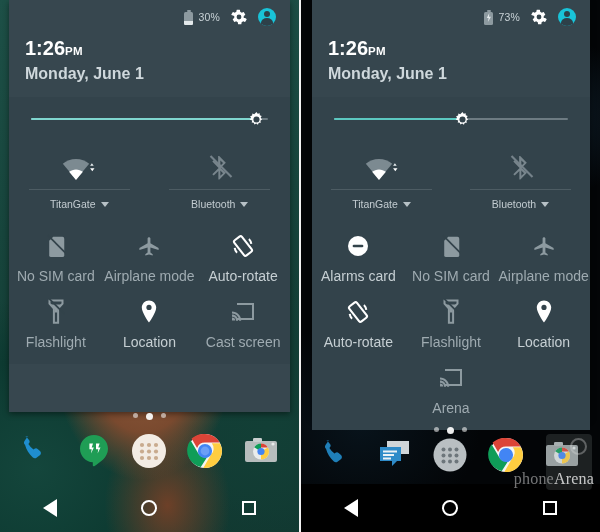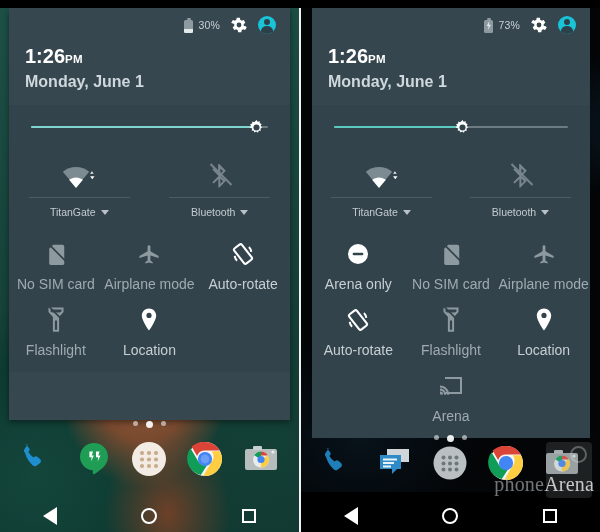--- a/index.html
+++ b/index.html
@@ -2,21 +2,21 @@
 <html><head>
 <meta charset="utf-8">
 <style>
   * { box-sizing: border-box; margin: 0; padding: 0; }
   html, body { width: 600px; height: 532px; }
   body {
     font-family: "Liberation Sans", sans-serif;
     background: #000;
     overflow: hidden;
   }
-  .stage { position: relative; width: 600px; height: 447px; margin-top: 8px; }
+  .stage { position: relative; width: 600px; height: 447px; }
 
   
   .phone { position: absolute; top: 0; height: 532px; width: 299px; overflow: hidden; }
   .phone.left  { left: 0; }
   .phone.right { left: 301px; width: 299px; }
   .divider {
     position: absolute; top: 0; left: 299px; width: 2px; height: 532px;
     background: #f2f2f2; z-index: 40;
   }
 
@@ -145,21 +145,21 @@
             display: flex; align-items: center; justify-content: space-around; z-index: 13; }
   .phone.right .navbar { background: #000; }
   .nav-btn { width: 40px; height: 40px; display: flex; align-items: center; justify-content: center; }
   .nav-back { width: 0; height: 0; border-top: 9px solid transparent; border-bottom: 9px solid transparent; border-right: 14px solid #fff; }
   .nav-home { width: 16px; height: 16px; border: 2.4px solid #fff; border-radius: 50%; }
   .nav-recents { width: 14px; height: 14px; border: 2.4px solid #fff; }
 
   
   .watermark {
     position: absolute; right: 6px; bottom: 44px; z-index: 30;
-    font-size: 20px; color: rgba(235,235,235,0.82); letter-spacing: .2px;
+    font-size: 16px; color: rgba(235,235,235,0.82); letter-spacing: .2px;
     font-family: "Liberation Serif", serif;
   }
   .watermark .pa-thin { color: rgba(210,210,210,0.55); }
   .wm-box {
     position: absolute; right: 8px; bottom: 42px; width: 46px; height: 56px;
     border-radius: 4px; background: rgba(150,158,162,0.18); z-index: 25;
   }
   .wm-box::after {
     content: ""; position: absolute; right: 5px; top: 4px; width: 13px; height: 13px;
     border: 2px solid rgba(220,220,220,0.35); border-radius: 50%;
@@ -295,20 +295,29 @@
           <div class="tile">
             <div class="ico">
               <svg width="20" height="26" viewBox="0 0 20 26">
                 <path fill="#ffffff" d="M10 1.4c-4 0-7.2 3.2-7.2 7.2 0 5.4 7.2 15 7.2 15s7.2-9.6 7.2-15c0-4-3.2-7.2-7.2-7.2z"></path>
                 <circle cx="10" cy="8.4" r="2.6" fill="#33434b"></circle>
               </svg>
             </div>
             <div class="lbl">Location</div>
           </div>
 
+          <div class="tile off">
+            <div class="ico">
+              <svg width="26" height="22" viewBox="0 0 26 22">
+                <path fill="none" stroke="#8d9aa0" stroke-width="2" d="M7 3h16v15H7"></path>
+                <path fill="#8d9aa0" d="M2 19.6h3.2A3.2 3.2 0 0 0 2 16.4v3.2zM2 13.6v2.1a4 4 0 0 1 4 4h2.1c0-3.4-2.7-6.1-6.1-6.1zM2 10.5v2.1c3.9 0 7.1 3.2 7.1 7.1h2.1c0-5.1-4.1-9.2-9.2-9.2z"></path>
+              </svg>
+            </div>
+            <div class="lbl">Cast screen</div>
+          </div>
         </div>
       </div>
     </div>
 
     <div class="dots" style="top:413px">
       <span class="dot"></span>
       <span class="dot active"></span>
       <span class="dot"></span>
     </div>
 
@@ -457,21 +466,21 @@
 
         <div class="tiles">
 
           <div class="tile">
             <div class="ico">
               <svg width="24" height="24" viewBox="0 0 24 24">
                 <circle cx="12" cy="12" r="10" fill="#ffffff"></circle>
                 <rect x="6.6" y="10.7" width="10.8" height="2.6" rx="1.3" fill="#33434b"></rect>
               </svg>
             </div>
-            <div class="lbl">Arena only</div>
+            <div class="lbl">Alarms card</div>
           </div>
 
           <div class="tile off">
             <div class="ico">
               <svg width="22" height="26" viewBox="0 0 24 26">
                 <path fill="#8d9aa0" d="M19 3H9L4.6 7.4V23a2 2 0 0 0 2 2h12.4a2 2 0 0 0 2-2V5a2 2 0 0 0-2-2z"></path>
                 <path fill="#33434b" d="M2.6 2.1l1.3-1.3 19 19-1.3 1.3z"></path>
               </svg>
             </div>
             <div class="lbl">No SIM card</div>

